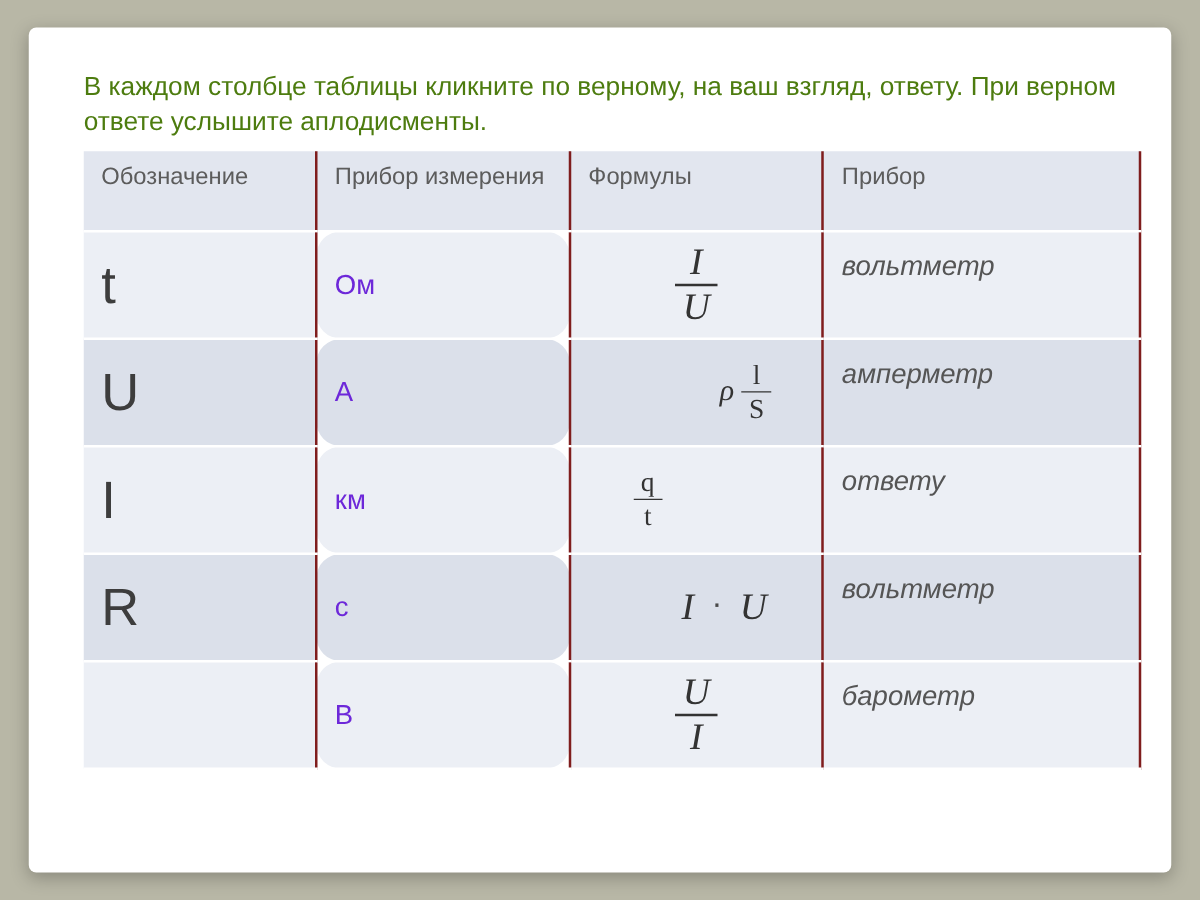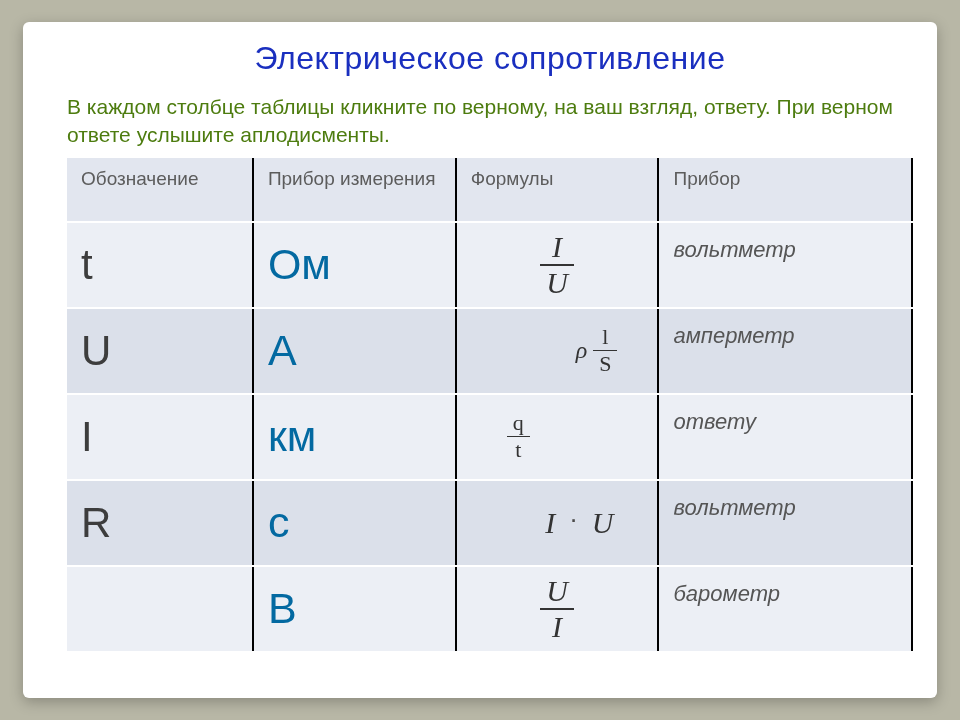--- a/index.html
+++ b/index.html
@@ -39,38 +39,38 @@
     border-collapse: collapse;
     table-layout: fixed;
   }
   col.c1 { width: 22%; }
   col.c2 { width: 24%; }
   col.c3 { width: 24%; }
   col.c4 { width: 30%; }
   th, td {
     text-align: left;
     vertical-align: middle;
-    border-right: 2px solid #000000;
+    border-right: 2px solid #7f1d1d;
     border-bottom: 2px solid #ffffff;
   }
   th {
     background: #e2e6ef;
     color: #5c5c5c;
     font-weight: 400;
     font-size: 19px;
     padding: 10px 14px 18px 14px;
     height: 64px;
     vertical-align: top;
   }
   tbody tr { height: 86px; }
   tbody tr:nth-child(odd) td { background: #eceff5; }
   tbody tr:nth-child(even) td { background: #dbe0ea; }
   td { padding: 6px 14px; color: #4a4a4a; }
   td.symbol { font-size: 42px; font-family: Arial, sans-serif; color: #3d3d3d; }
-  td.unit   { font-size: 43px; color: #0369a1; }
+  td.unit   { font-size: 22px; color: #6d28d9; border-radius: 20px; }
   td.device { font-size: 22px; color: #555; vertical-align: top; padding-top: 14px; font-style: italic; }
 
   
   .frac {
     display: inline-flex;
     flex-direction: column;
     align-items: center;
     font-family: "Cambria Math", "Times New Roman", serif;
     font-style: italic;
     color: #333;
@@ -88,21 +88,20 @@
   .qt .num, .qt .den { font-family: "Times New Roman", serif; font-style: normal; }
   .iu-prod { display:flex; align-items:center; gap:14px; justify-content:flex-end; padding-right:30px; }
   .dot { font-size:26px; line-height:0; position:relative; top:-4px; }
   .f-center { text-align:center; }
   .f-left   { padding-left: 50px; }
 </style>
 </head>
 <body>
 
 <div class="card">
-  <h1 class="title">Электрическое сопротивление</h1>
   <p class="instructions">В каждом столбце таблицы кликните по верному, на ваш взгляд, ответу. При верном ответе услышите аплодисменты.</p>
 
   <table>
     <colgroup>
         <col class="c1">
         <col class="c2">
         <col class="c3">
         <col class="c4">
       </colgroup>
     <thead>

